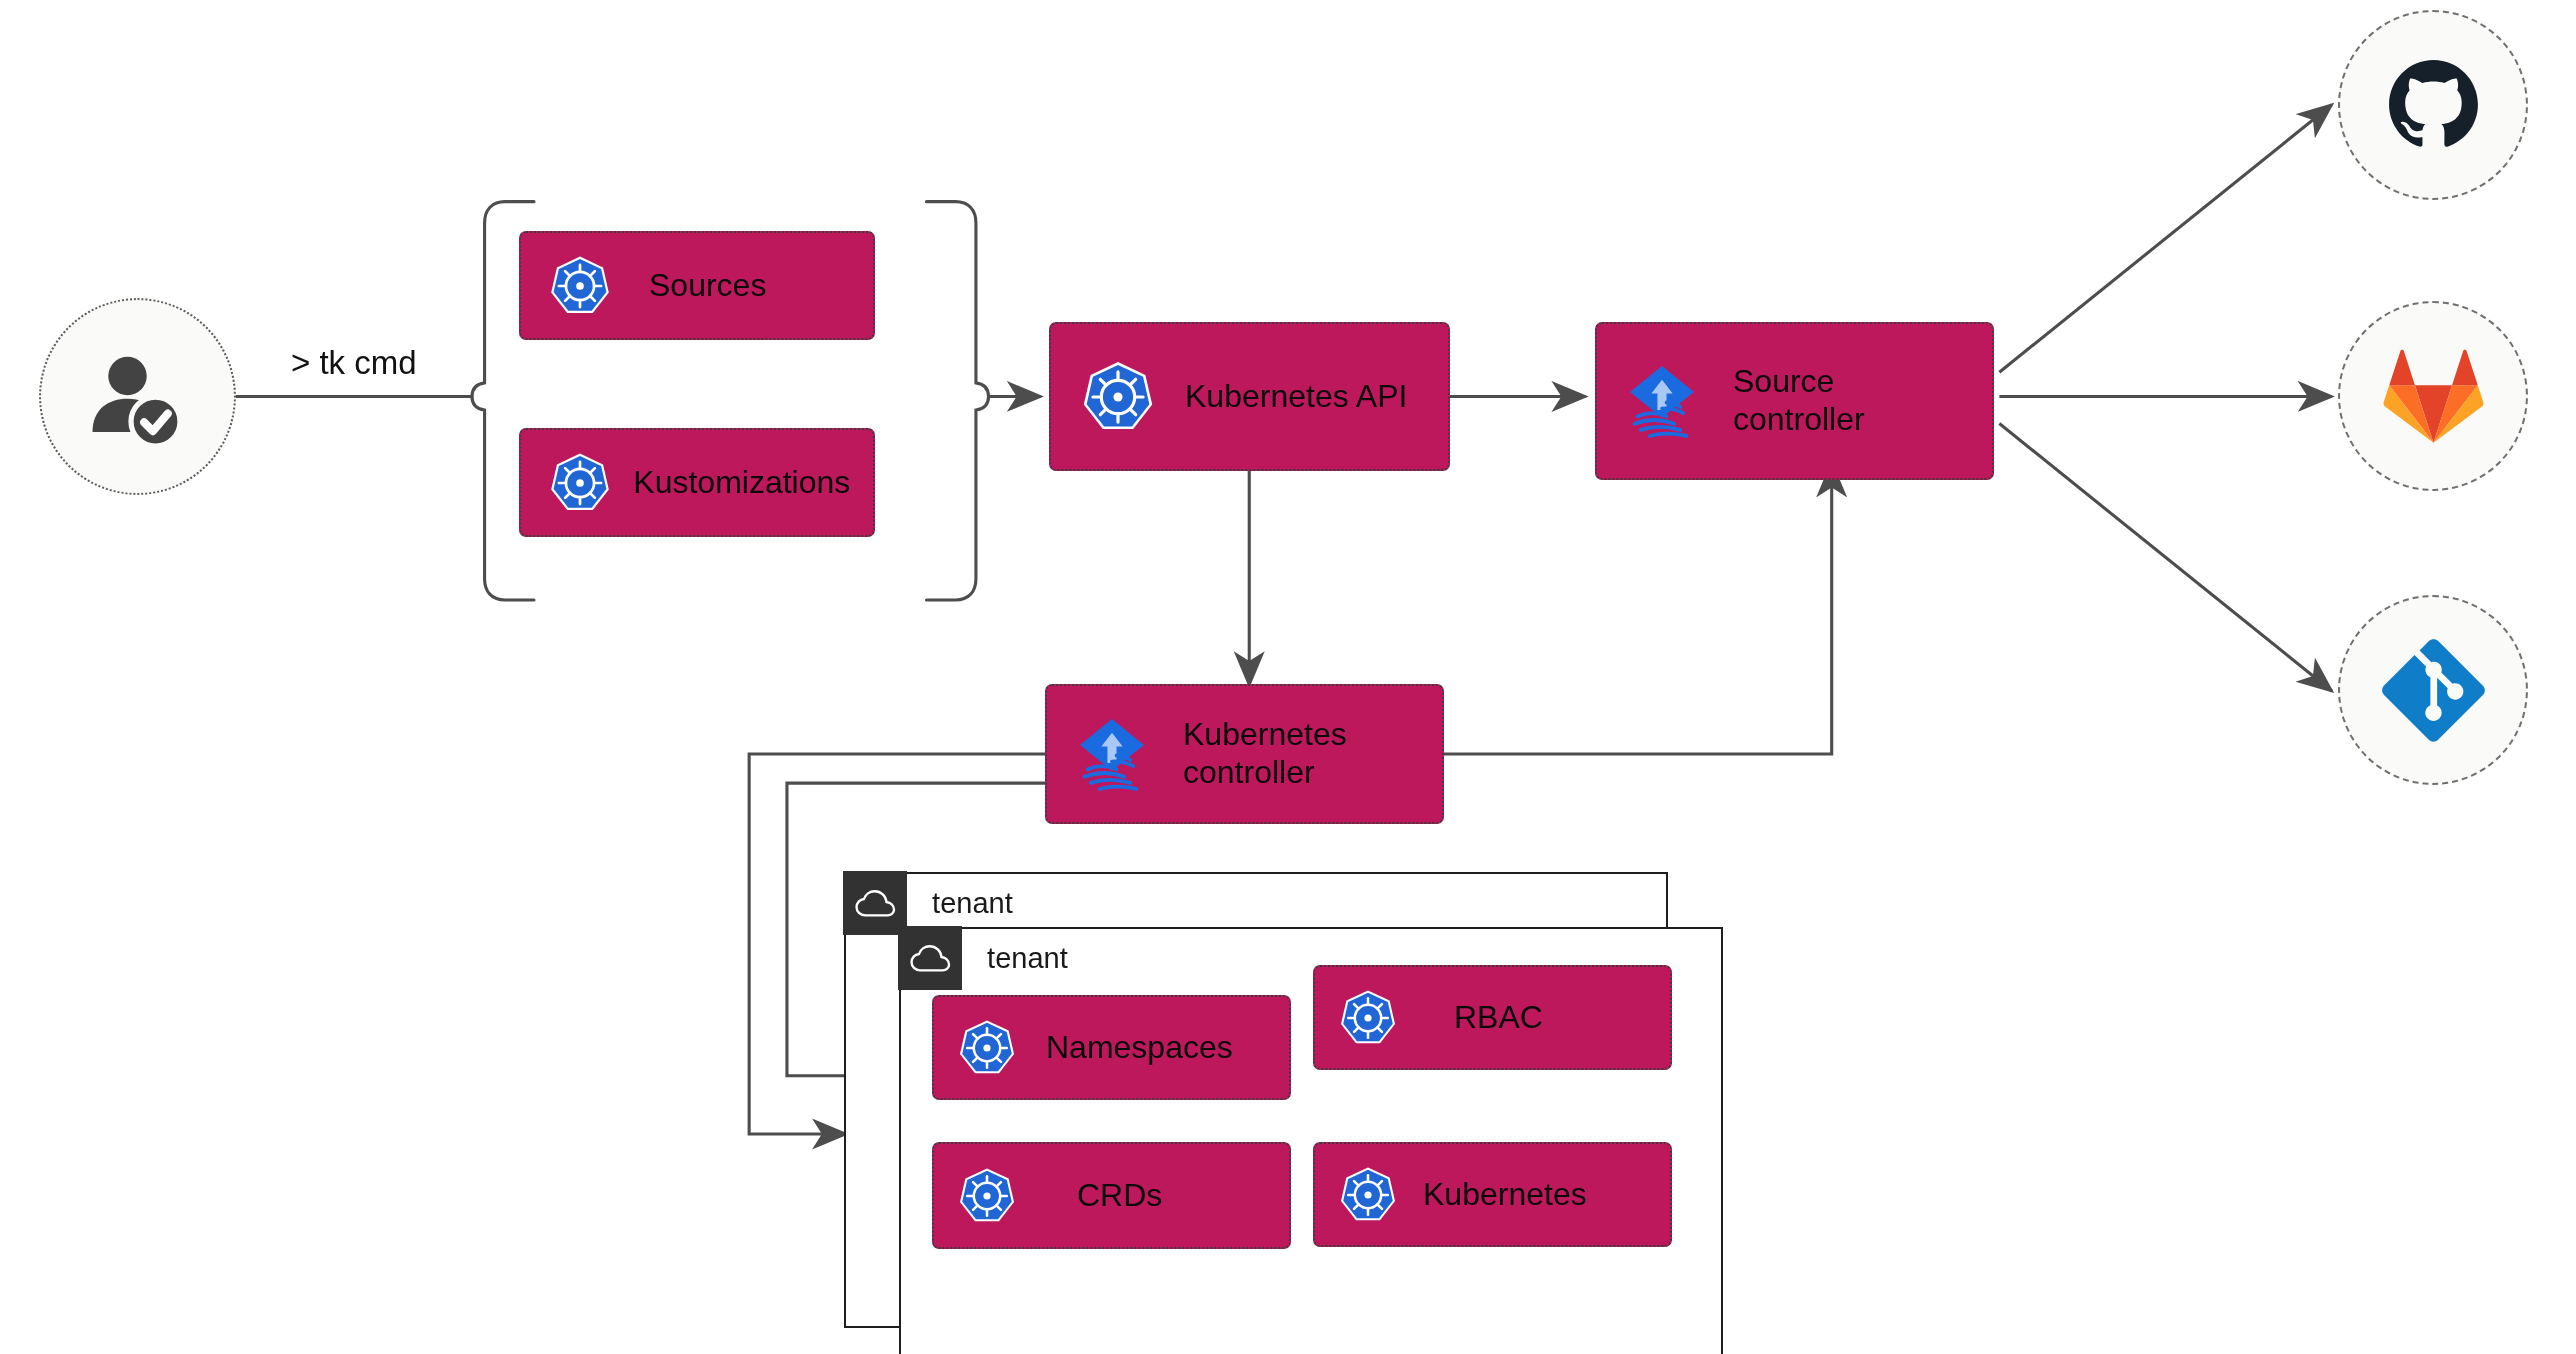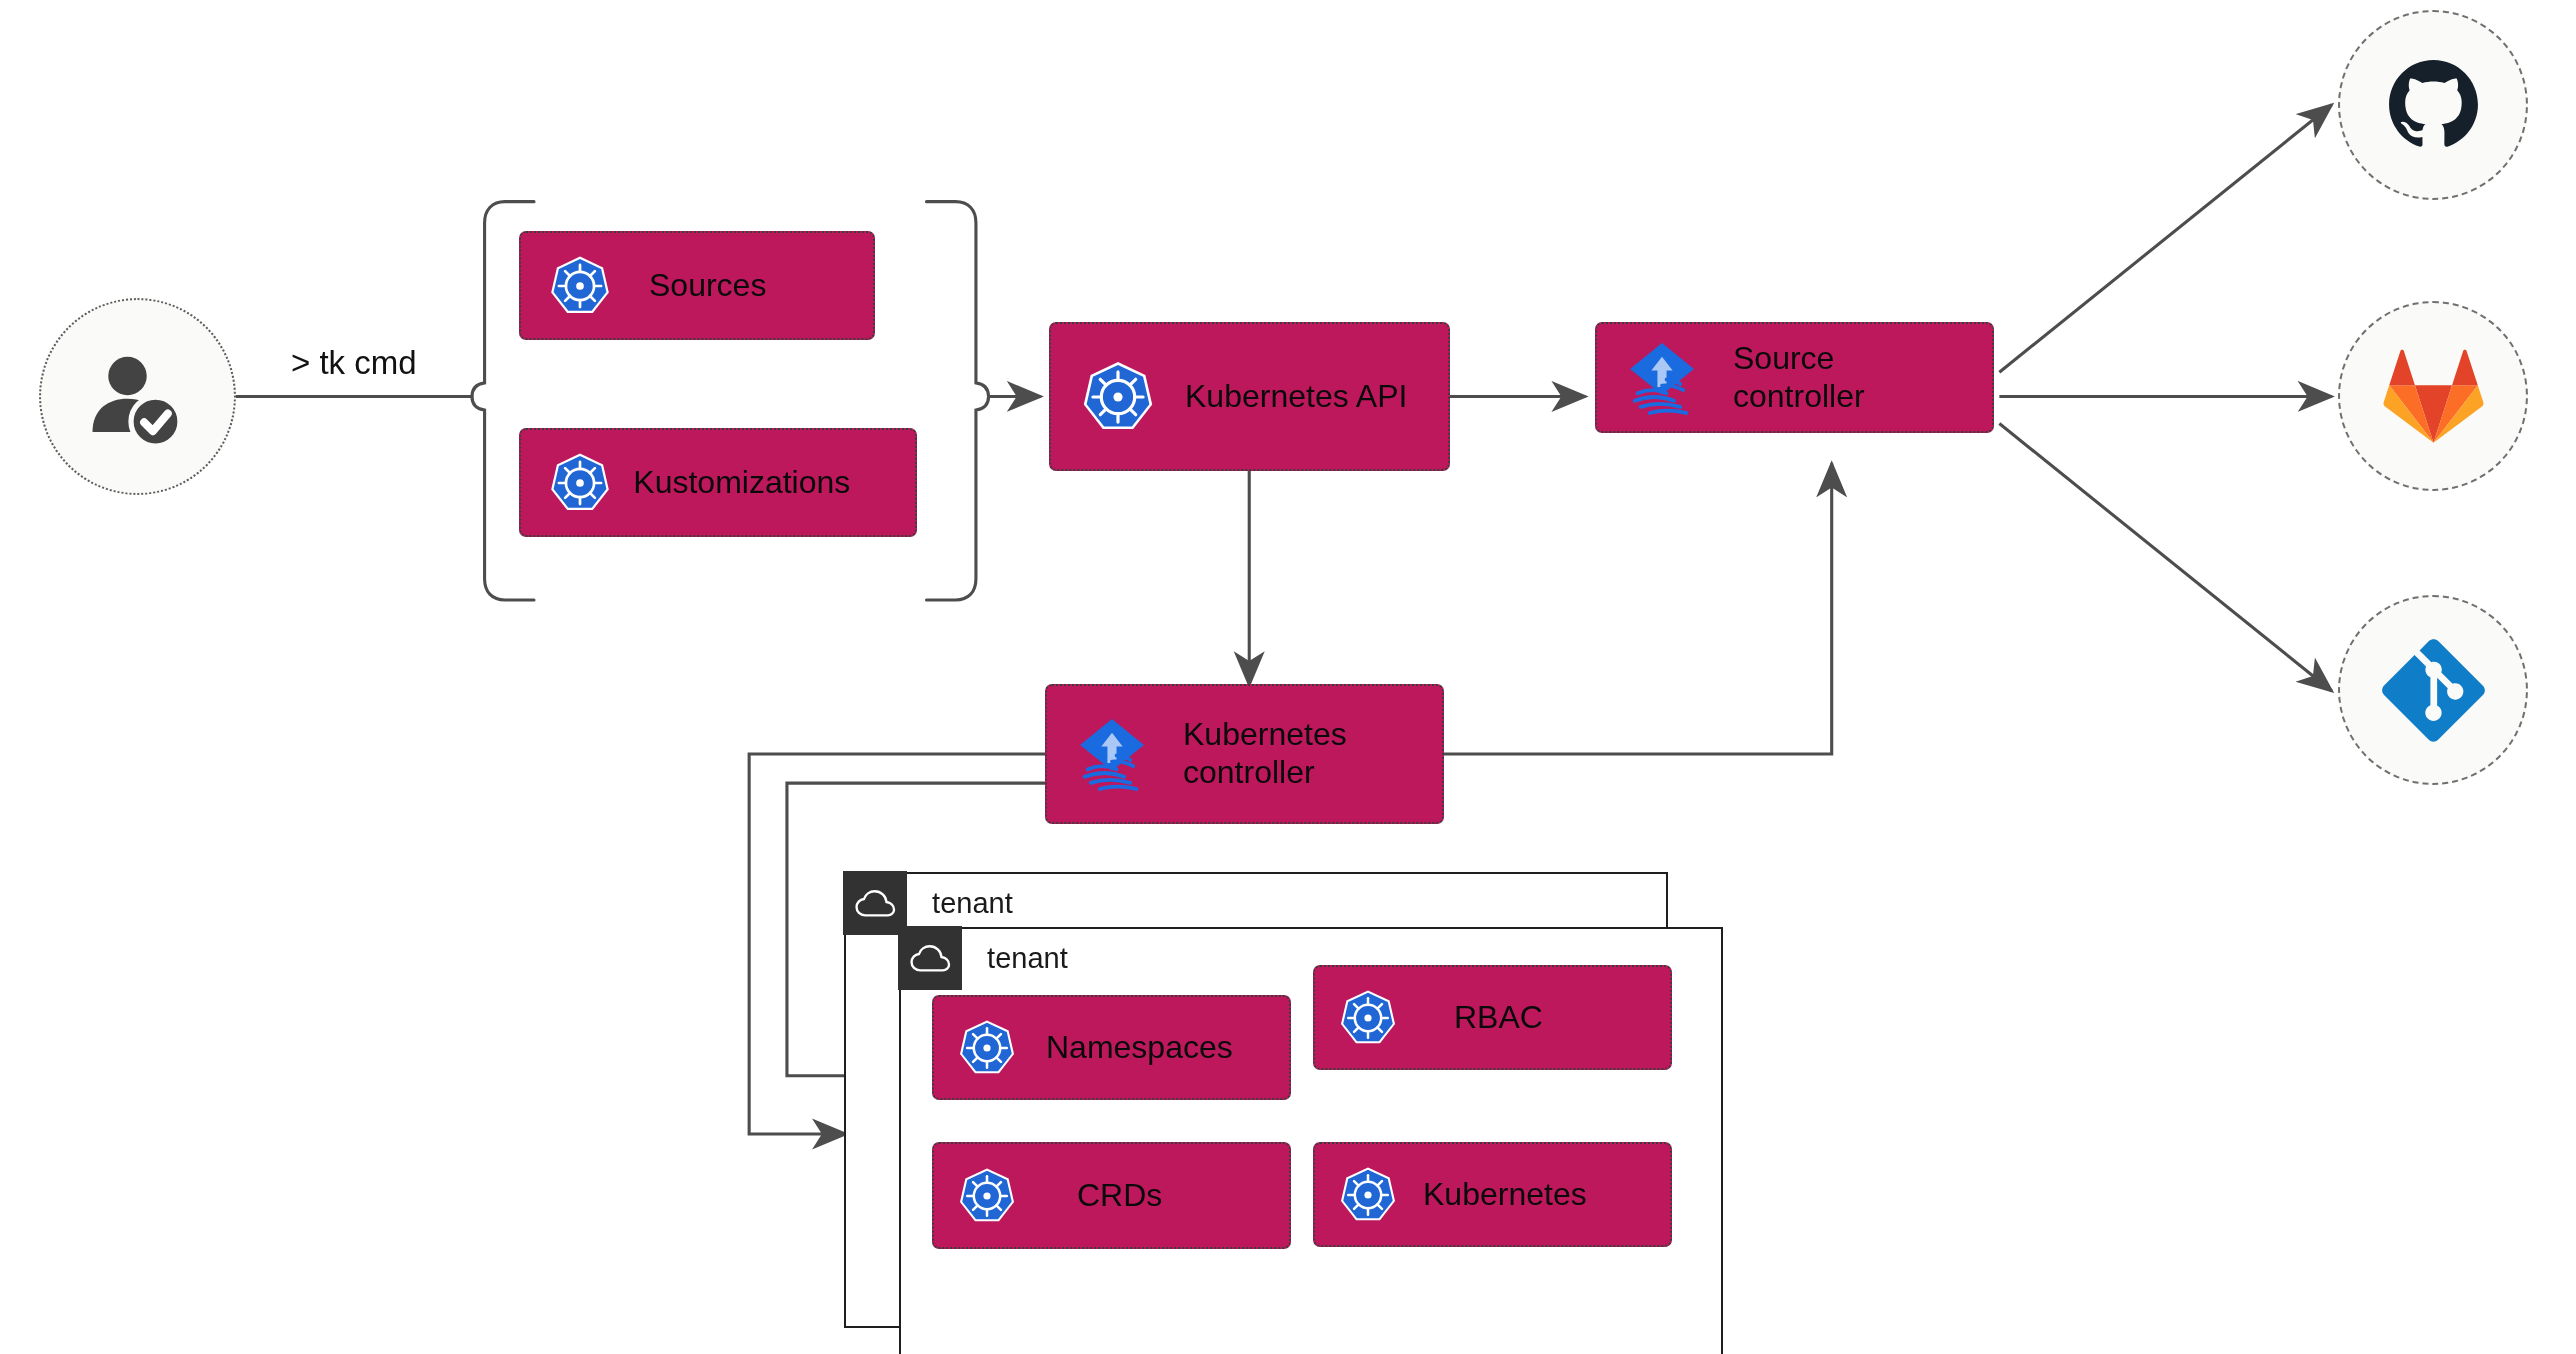--- a/index.html
+++ b/index.html
@@ -98,21 +98,21 @@
         <line x1="26.7" y1="26.7" x2="34.4" y2="34.4"></line>
         <line x1="65.6" y1="65.6" x2="73.3" y2="73.3"></line>
         <line x1="73.3" y1="26.7" x2="65.6" y2="34.4"></line>
         <line x1="34.4" y1="65.6" x2="26.7" y2="73.3"></line>
       </g>
       <circle cx="50" cy="50" r="6" fill="#ffffff"></circle>
     </svg>
     <span class="lbl">Sources</span>
   </div>
 
-  <div class="node" style="left:519px;top:428px;width:398px;height:109px;padding-left:27px;gap:21.3px;">
+  <div class="node" style="left:519px;top:428px;width:356px;height:109px;padding-left:27px;gap:21.3px;">
     <svg class="ico" width="64" height="64" viewBox="0 0 100 100">
       <path d="M50 4 L86 21 L95 60 L70 92 L30 92 L5 60 L14 21 Z" fill="#ffffff"></path>
       <path d="M50 8 L83 23.5 L91.3 59.5 L68.3 88.8 L31.7 88.8 L8.7 59.5 L17 23.5 Z" fill="#2066d5"></path>
       <g fill="none" stroke="#ffffff" stroke-width="4.2" stroke-linecap="round">
         <circle cx="50" cy="50" r="22"></circle>
         <line x1="50" y1="17" x2="50" y2="28"></line>
           <line x1="50" y1="72" x2="50" y2="83"></line>
         <line x1="17" y1="50" x2="28" y2="50"></line>
           <line x1="72" y1="50" x2="83" y2="50"></line>
         <line x1="26.7" y1="26.7" x2="34.4" y2="34.4"></line>
@@ -138,21 +138,21 @@
         <line x1="26.7" y1="26.7" x2="34.4" y2="34.4"></line>
           <line x1="65.6" y1="65.6" x2="73.3" y2="73.3"></line>
         <line x1="73.3" y1="26.7" x2="65.6" y2="34.4"></line>
           <line x1="34.4" y1="65.6" x2="26.7" y2="73.3"></line>
       </g>
       <circle cx="50" cy="50" r="6" fill="#ffffff"></circle>
     </svg>
     <span class="lbl">Kubernetes API</span>
   </div>
 
-  <div class="node" style="left:1595px;top:322px;width:399px;height:111px;padding-left:27px;gap:33px;">
+  <div class="node" style="left:1595px;top:322px;width:399px;height:158px;padding-left:27px;gap:33px;">
     <svg class="ico" width="76" height="76" viewBox="0 0 100 100">
       <path d="M50 4 L92 38 L50 72 L8 38 Z" fill="#1a6ae0"></path>
       <path d="M50 22 L64 40 L56 40 L56 62 L44 62 L44 40 L36 40 Z" fill="#aac8f5"></path>
       <g stroke="#1a6ae0" stroke-width="5" stroke-linecap="round" fill="none">
         <path d="M18 70 Q38 62 56 70"></path>
         <path d="M14 80 Q40 70 66 80"></path>
         <path d="M22 88 Q46 80 74 88"></path>
         <path d="M34 96 Q56 90 82 96"></path>
         <path d="M50 60 Q64 58 78 66"></path>
         <path d="M56 52 Q66 52 74 58"></path>

